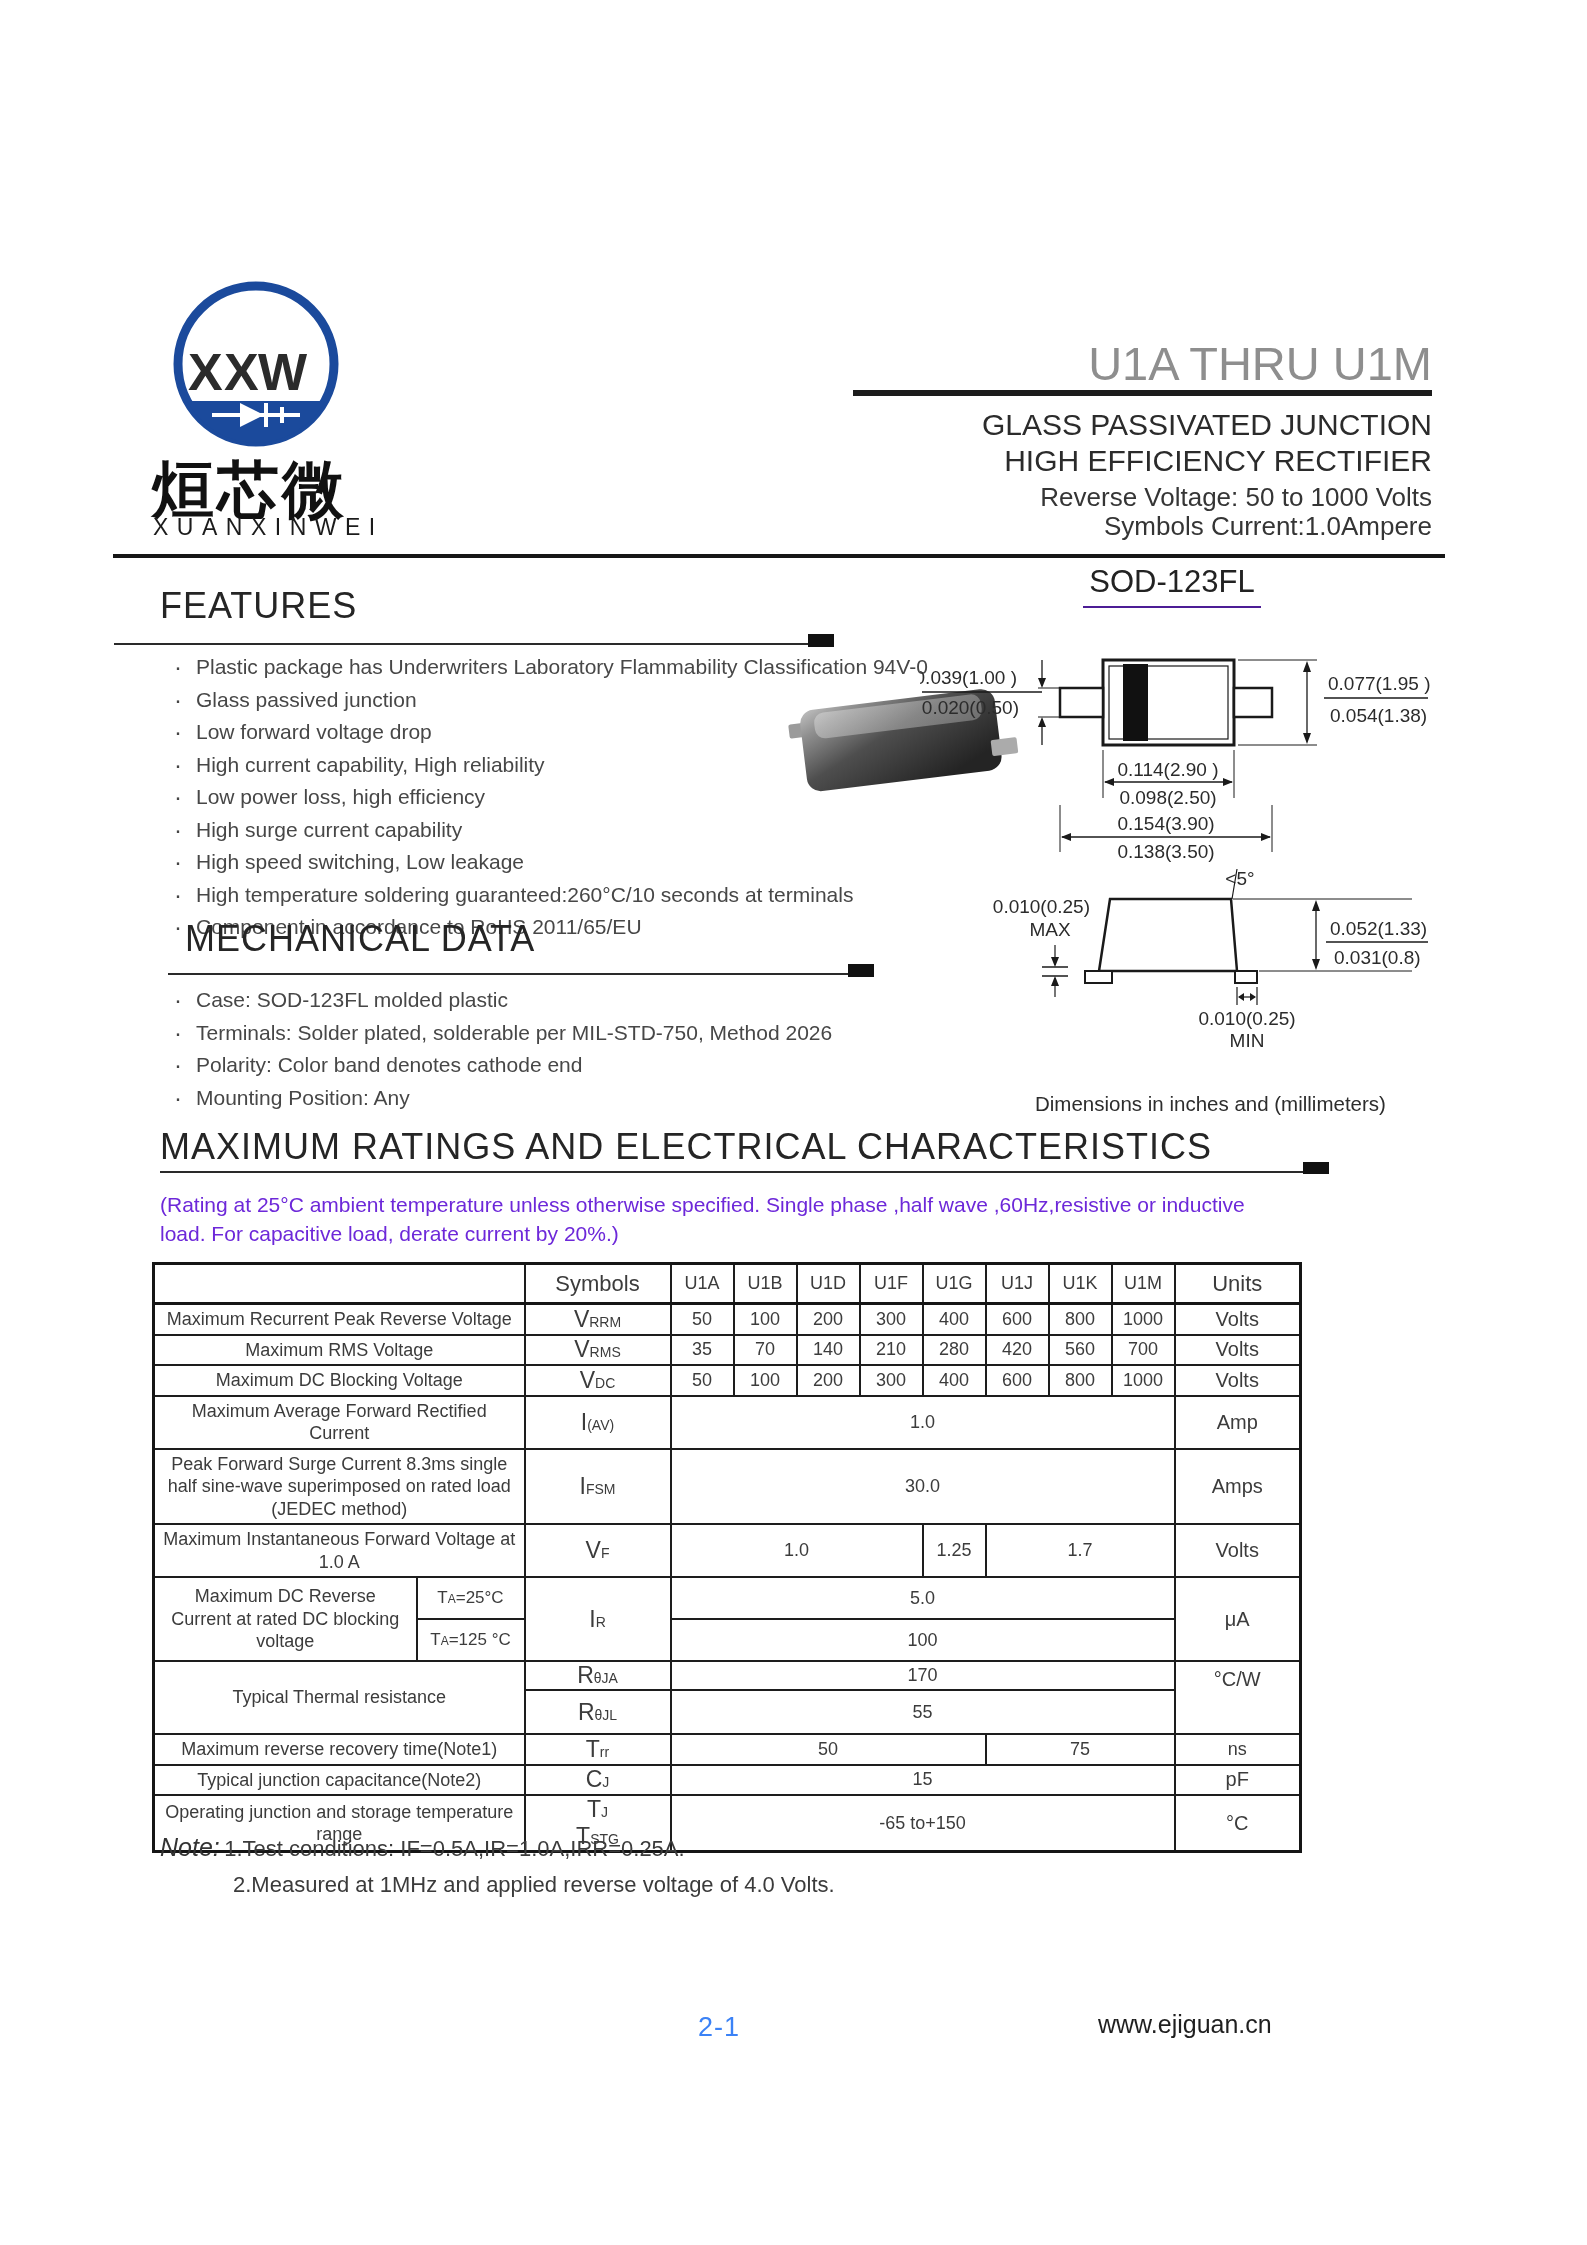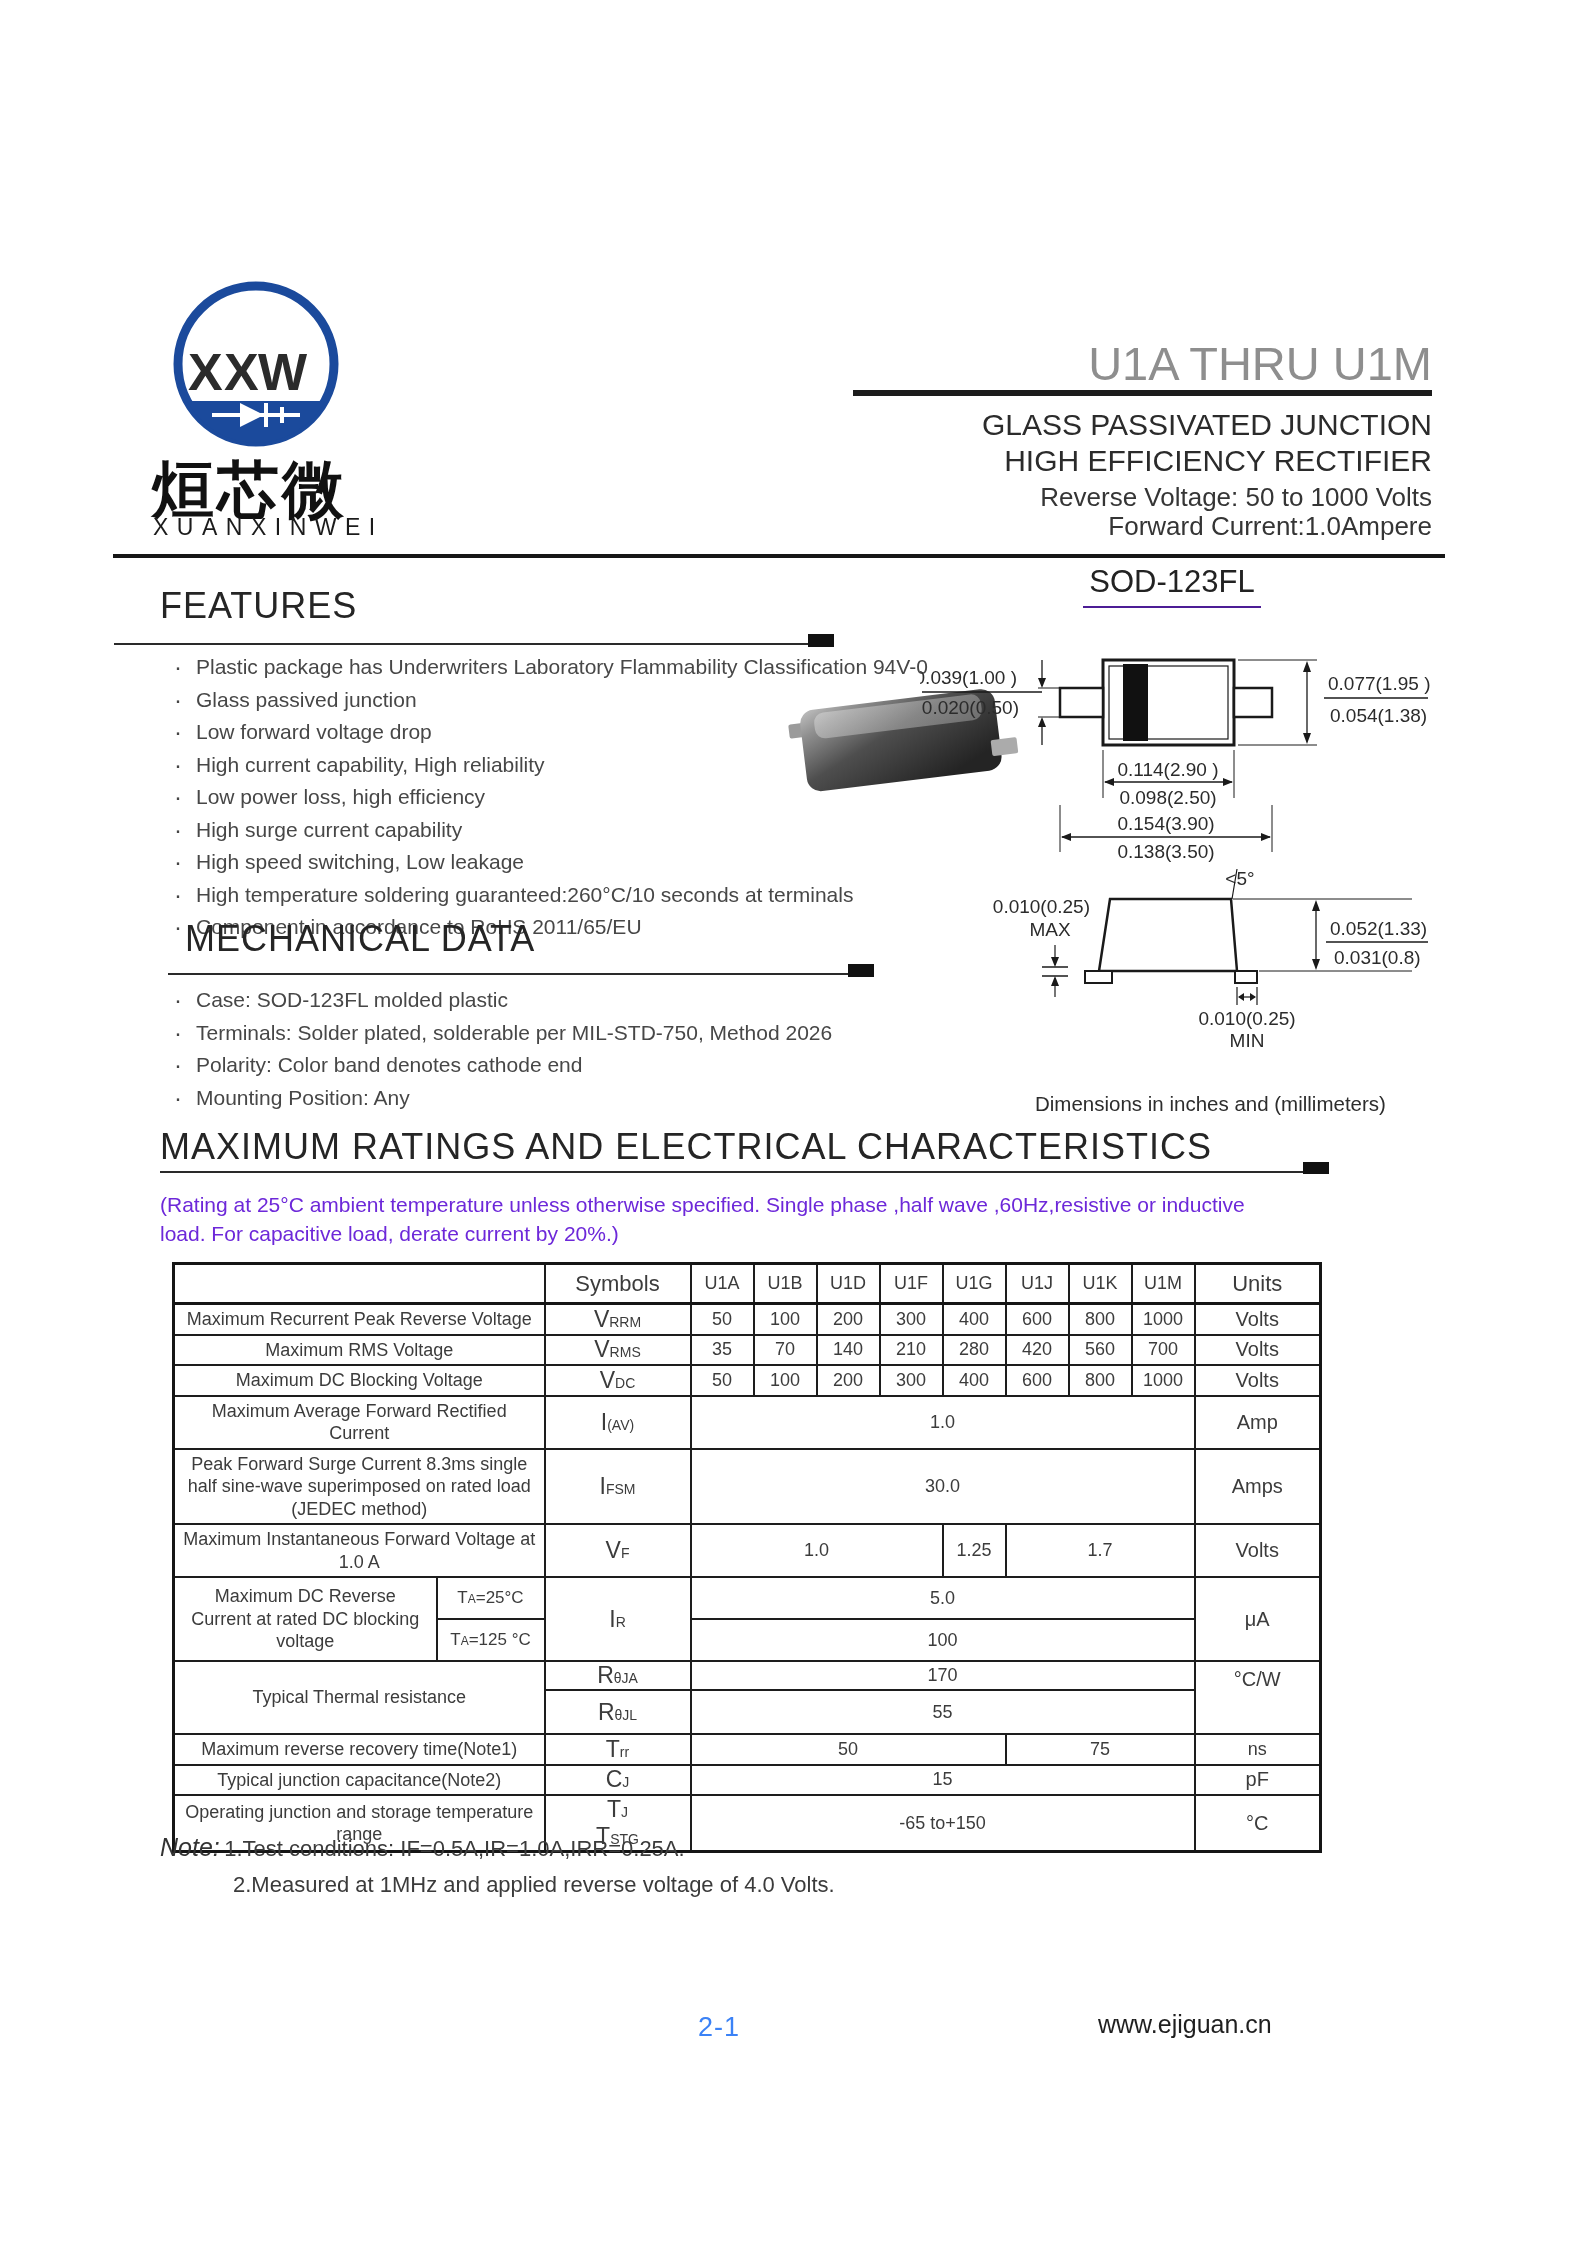--- a/index.html
+++ b/index.html
@@ -79,21 +79,21 @@
     </svg>
   </div>
   <div class="abs cn-name" style="left:152px; top:448px;">烜芯微</div>
   <div class="abs roman" style="left:153px; top:514px;">XUANXINWEI</div>
 
   <div class="abs part-title right-align" style="left:832px; top:336px; width:600px;">U1A THRU U1M</div>
   <div class="abs title-bar" style="left:853px; top:390px; width:579px; height:6px;"></div>
   <div class="abs sub-big right-align" style="left:832px; top:408px; width:600px;">GLASS PASSIVATED JUNCTION</div>
   <div class="abs sub-big right-align" style="left:832px; top:444px; width:600px;">HIGH EFFICIENCY RECTIFIER</div>
   <div class="abs sub-small right-align" style="left:832px; top:482px; width:600px;">Reverse Voltage: 50 to 1000 Volts</div>
-  <div class="abs sub-small right-align" style="left:832px; top:511px; width:600px;">Forward Current:1.0Ampere</div>
+  <div class="abs sub-small right-align" style="left:832px; top:511px; width:600px;">Symbols Current:1.0Ampere</div>
 
   <div class="abs sep" style="left:113px; top:554px; width:1332px; height:4px;"></div>
 
   <div class="abs pkg-name" style="left:1083px; top:564px;">SOD-123FL</div>
 
   <div class="abs h1" style="left:160px; top:585px;">FEATURES</div>
   <div class="abs rule" style="left:114px; top:643px; width:720px;"></div>
   <div class="abs rule-cap" style="left:808px; top:634px; width:26px; height:13px;"></div>
   <div class="abs blist" style="left:172px; top:655px;">
     <div class="bi">Plastic package has Underwriters Laboratory Flammability Classification 94V-0</div>
@@ -209,21 +209,21 @@
   </div>
 
   <div class="abs h1" style="left:160px; top:1126px;">MAXIMUM RATINGS AND ELECTRICAL CHARACTERISTICS</div>
   <div class="abs rule" style="left:160px; top:1171px; width:1169px;"></div>
   <div class="abs rule-cap" style="left:1303px; top:1162px; width:26px; height:12px;"></div>
   <div class="abs para" style="left:160px; top:1190px;">
     <div>(Rating at 25°C ambient temperature unless otherwise specified. Single phase ,half wave ,60Hz,resistive or inductive</div>
     <div>load. For capacitive load, derate current by 20%.)</div>
   </div>
 
-  <table class="rt abs" style="left:172px; top:1262px;">
+  <table class="rt abs" style="left:152px; top:1262px;">
     <colgroup>
       <col style="width:263px">
         <col style="width:108px">
         <col style="width:146px">
       <col style="width:63px">
         <col style="width:63px">
         <col style="width:63px">
         <col style="width:63px">
       <col style="width:63px">
         <col style="width:63px">

